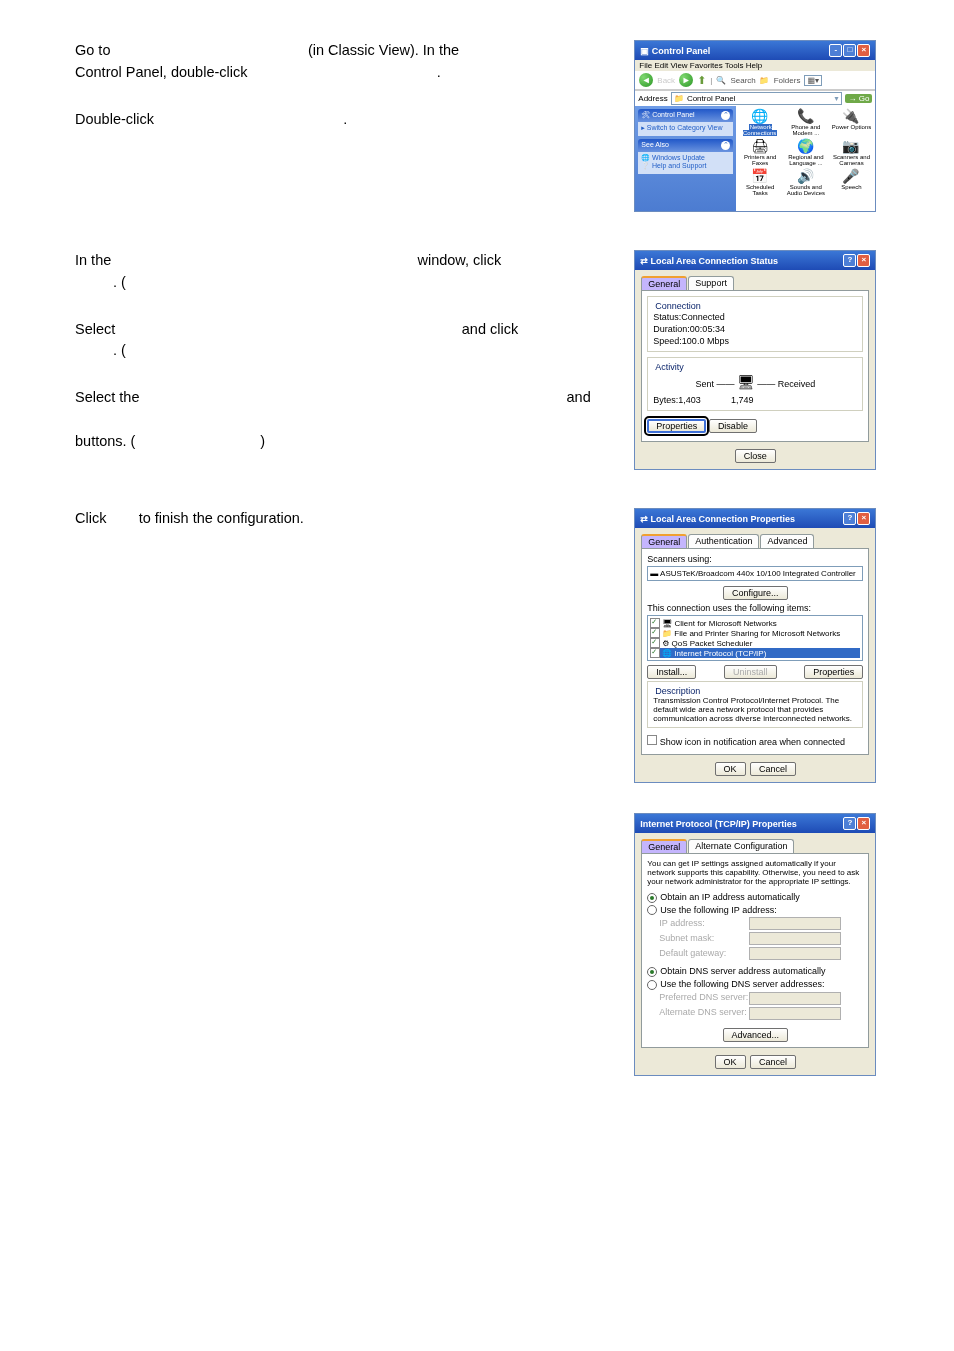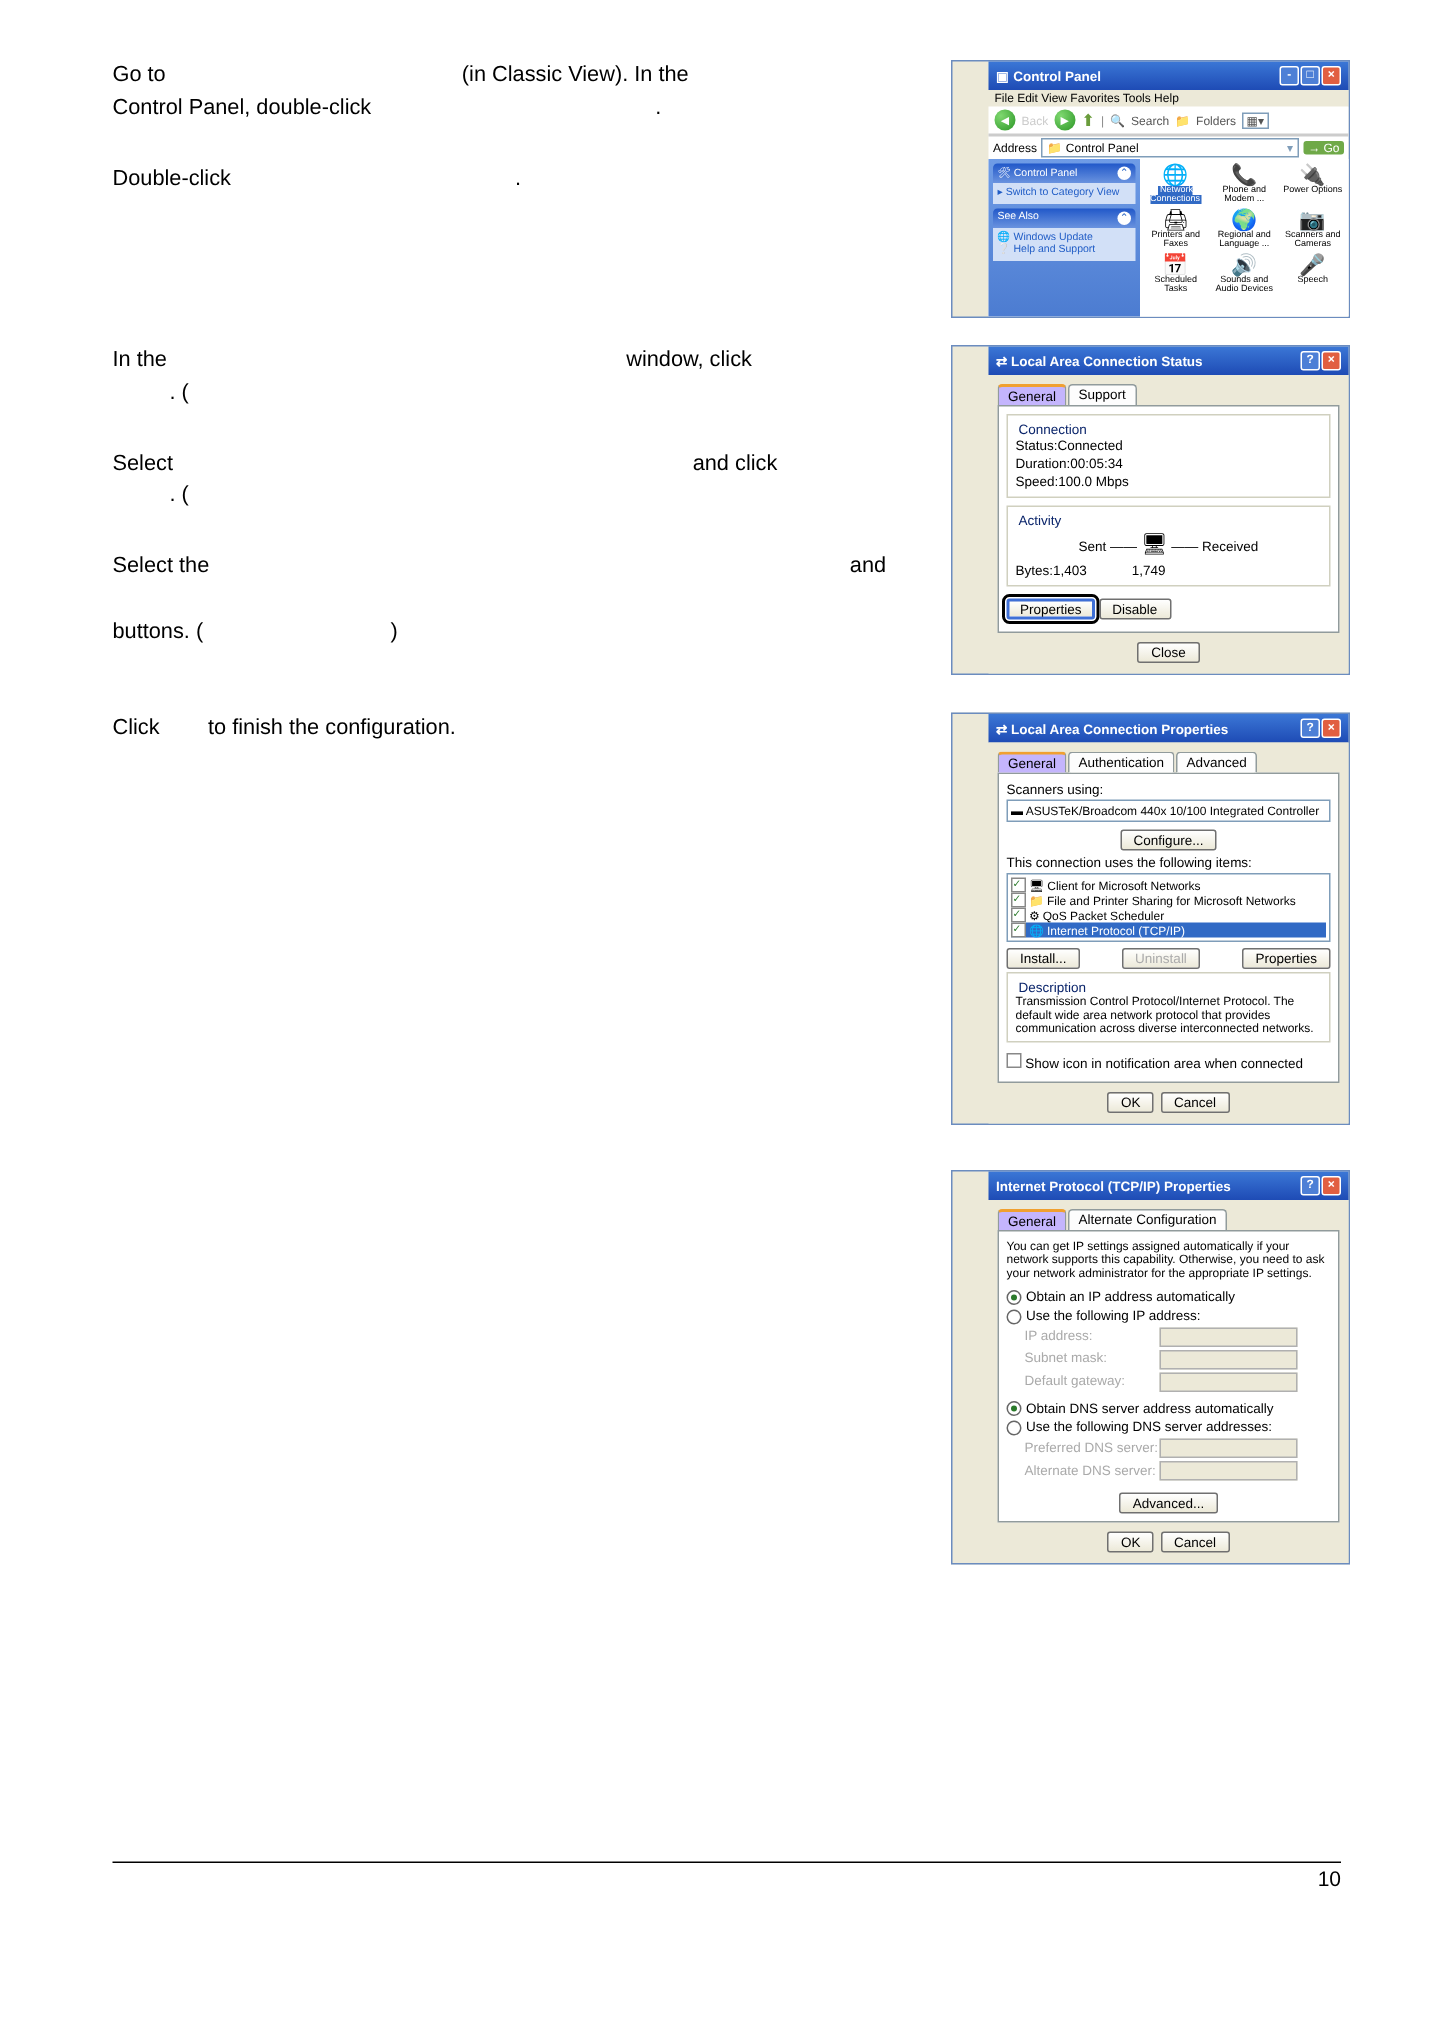--- a/index.html
+++ b/index.html
@@ -33,21 +33,21 @@
     box-sizing: border-box;
   }
   .right-col {
     width: 260px;
   }
   .screenshot {
     border: 1px solid #6B8CBF;
     background: #ECE9D8;
     width: 240px;
     font-family: Tahoma, Arial, sans-serif;
-    padding-left: 24px;
+    margin-bottom: 20px;
   }
   .titlebar {
     background: linear-gradient(to bottom,#3B77D6,#1E4BB5);
     color: #fff;
     font-size: 9px;
     font-weight: bold;
     padding: 3px 5px;
     display: flex;
     justify-content: space-between;
     align-items: center;
@@ -474,14 +474,13 @@
             <div style="font-size:9px;color:#aaa;padding:1px 0 1px 12px"><span style="display:inline-block;width:90px">Preferred DNS server:</span><span class="text-field disabled"></span></div>
             <div style="font-size:9px;color:#aaa;padding:1px 0 5px 12px"><span style="display:inline-block;width:90px">Alternate DNS server:</span><span class="text-field disabled"></span></div>
             <div class="btn-row"><span class="btn">Advanced...</span></div>
           </div>
           <div class="btn-row"><span class="btn">OK</span> <span class="btn">Cancel</span></div>
         </div>
       </div>
     </div>
   </div>
 
-  <div class="footer">10</div>
 </div>
 
 </body></html>

